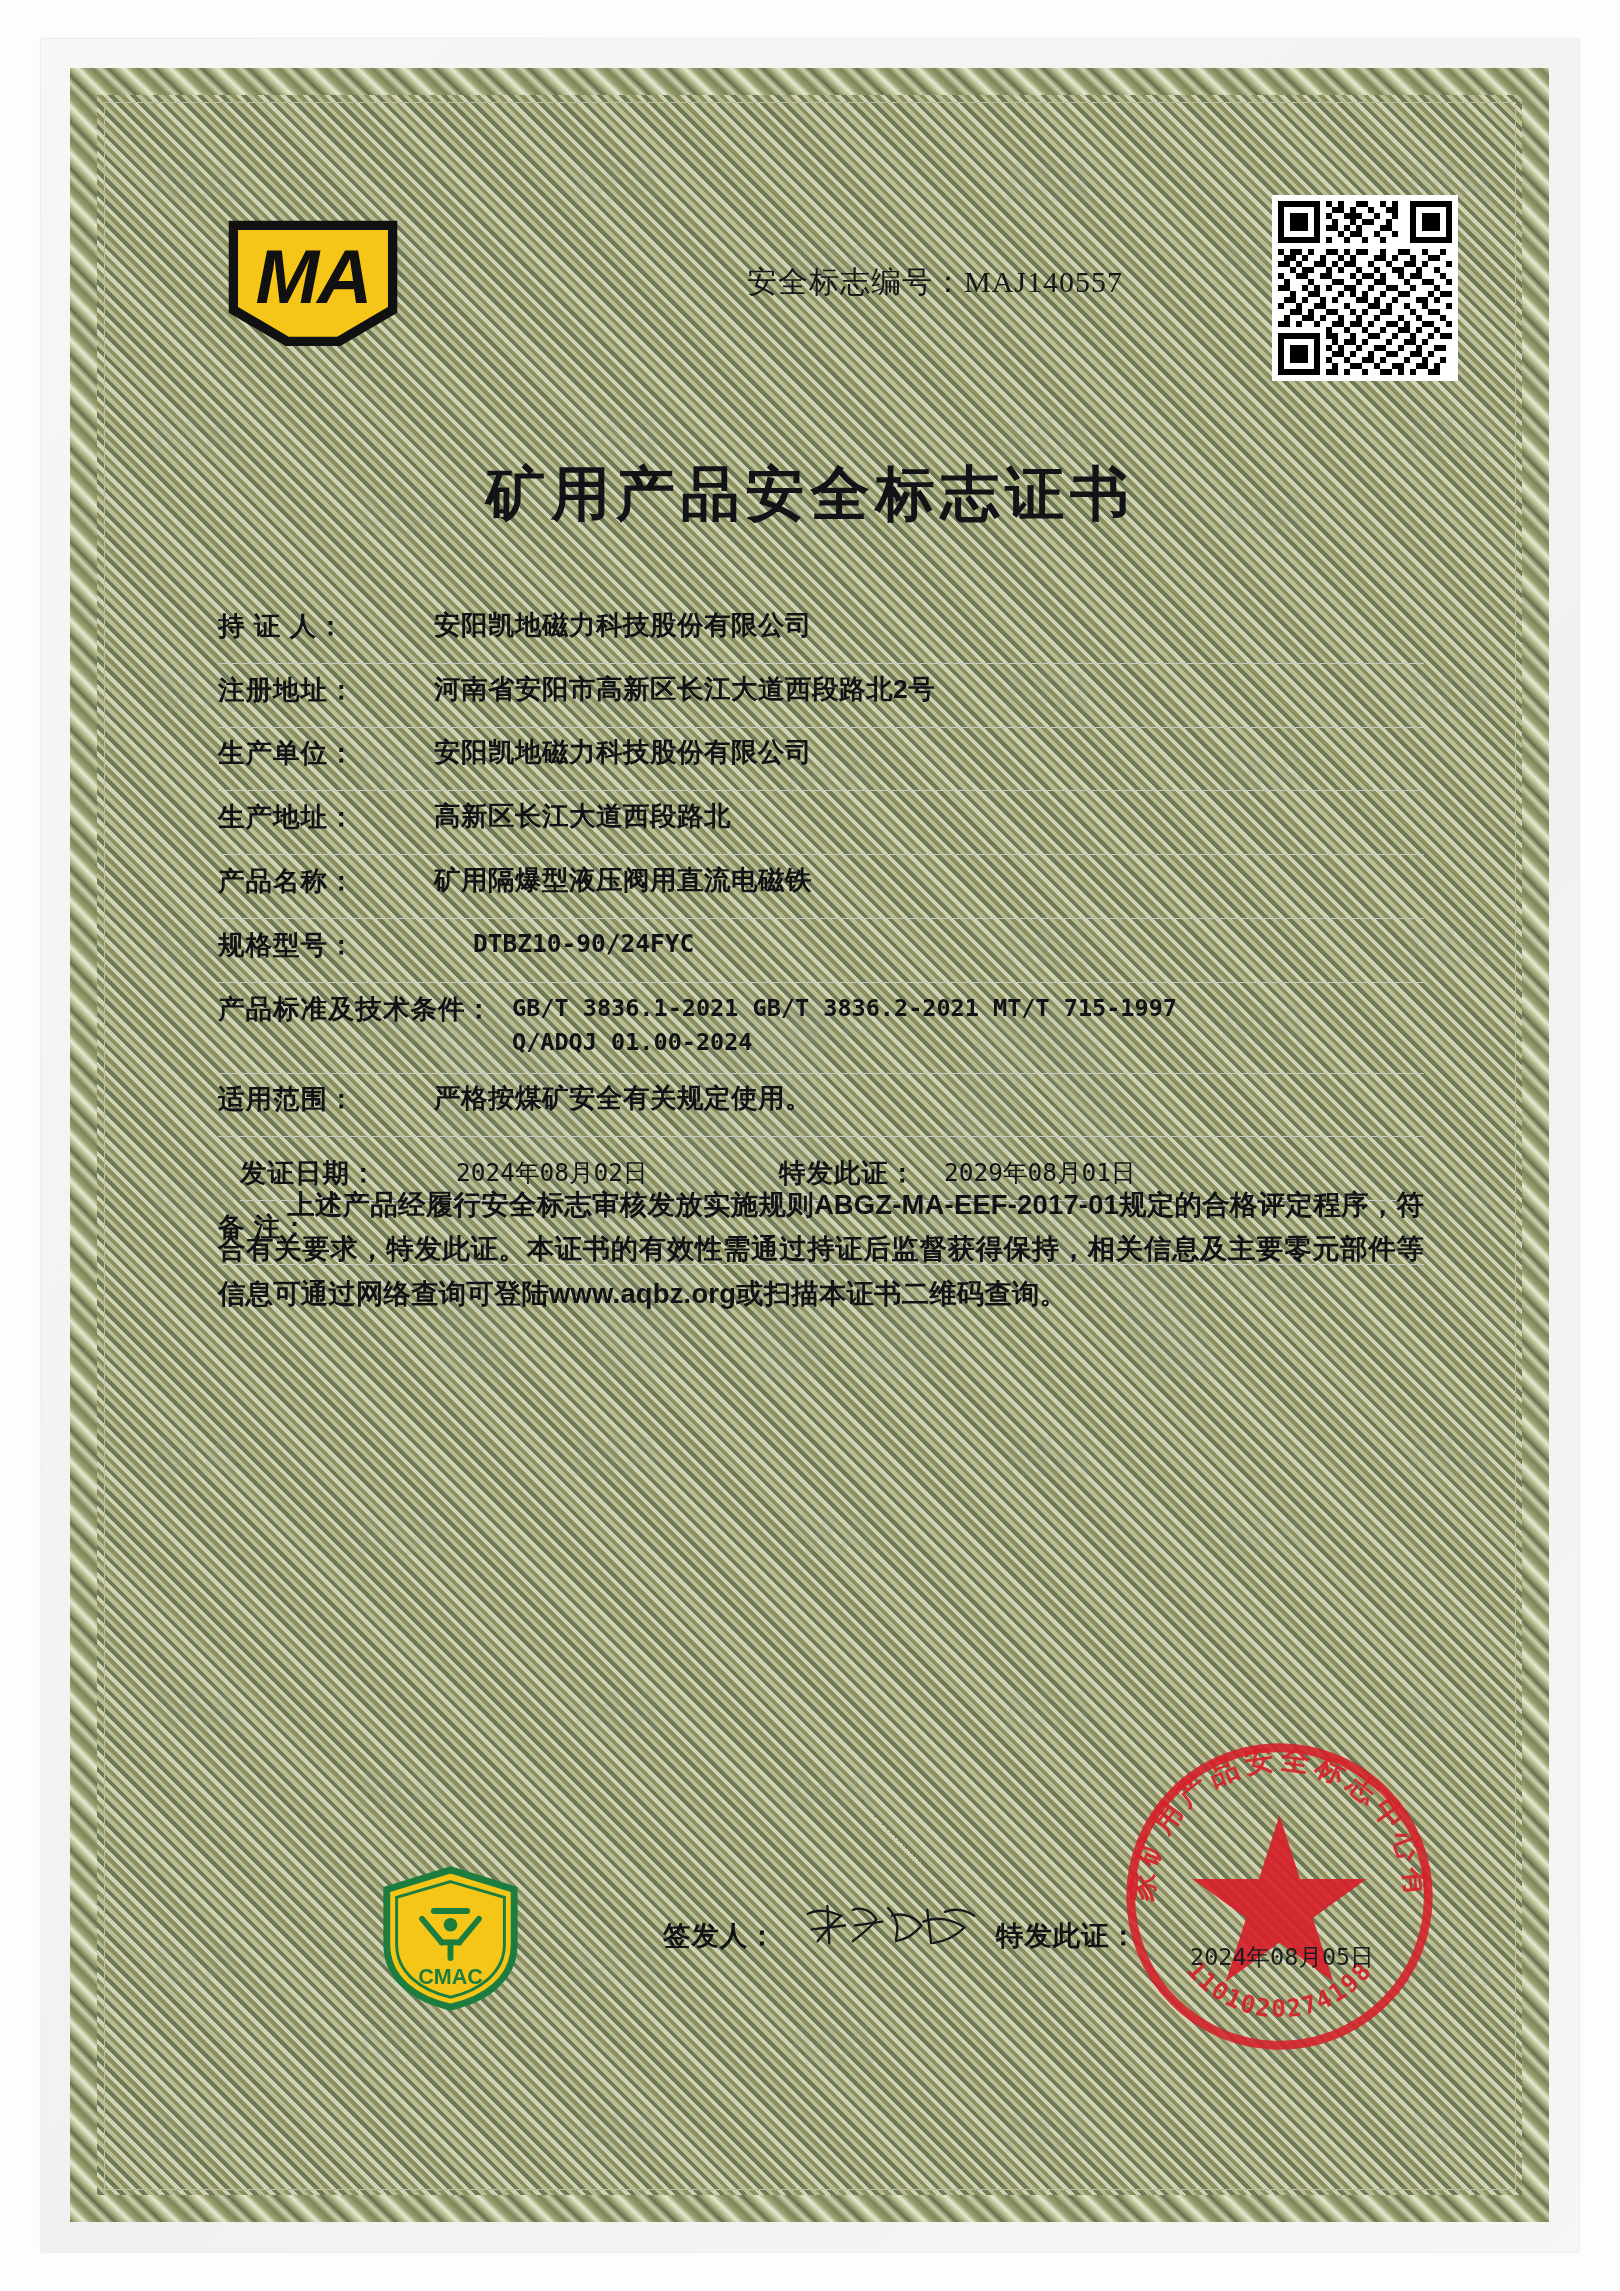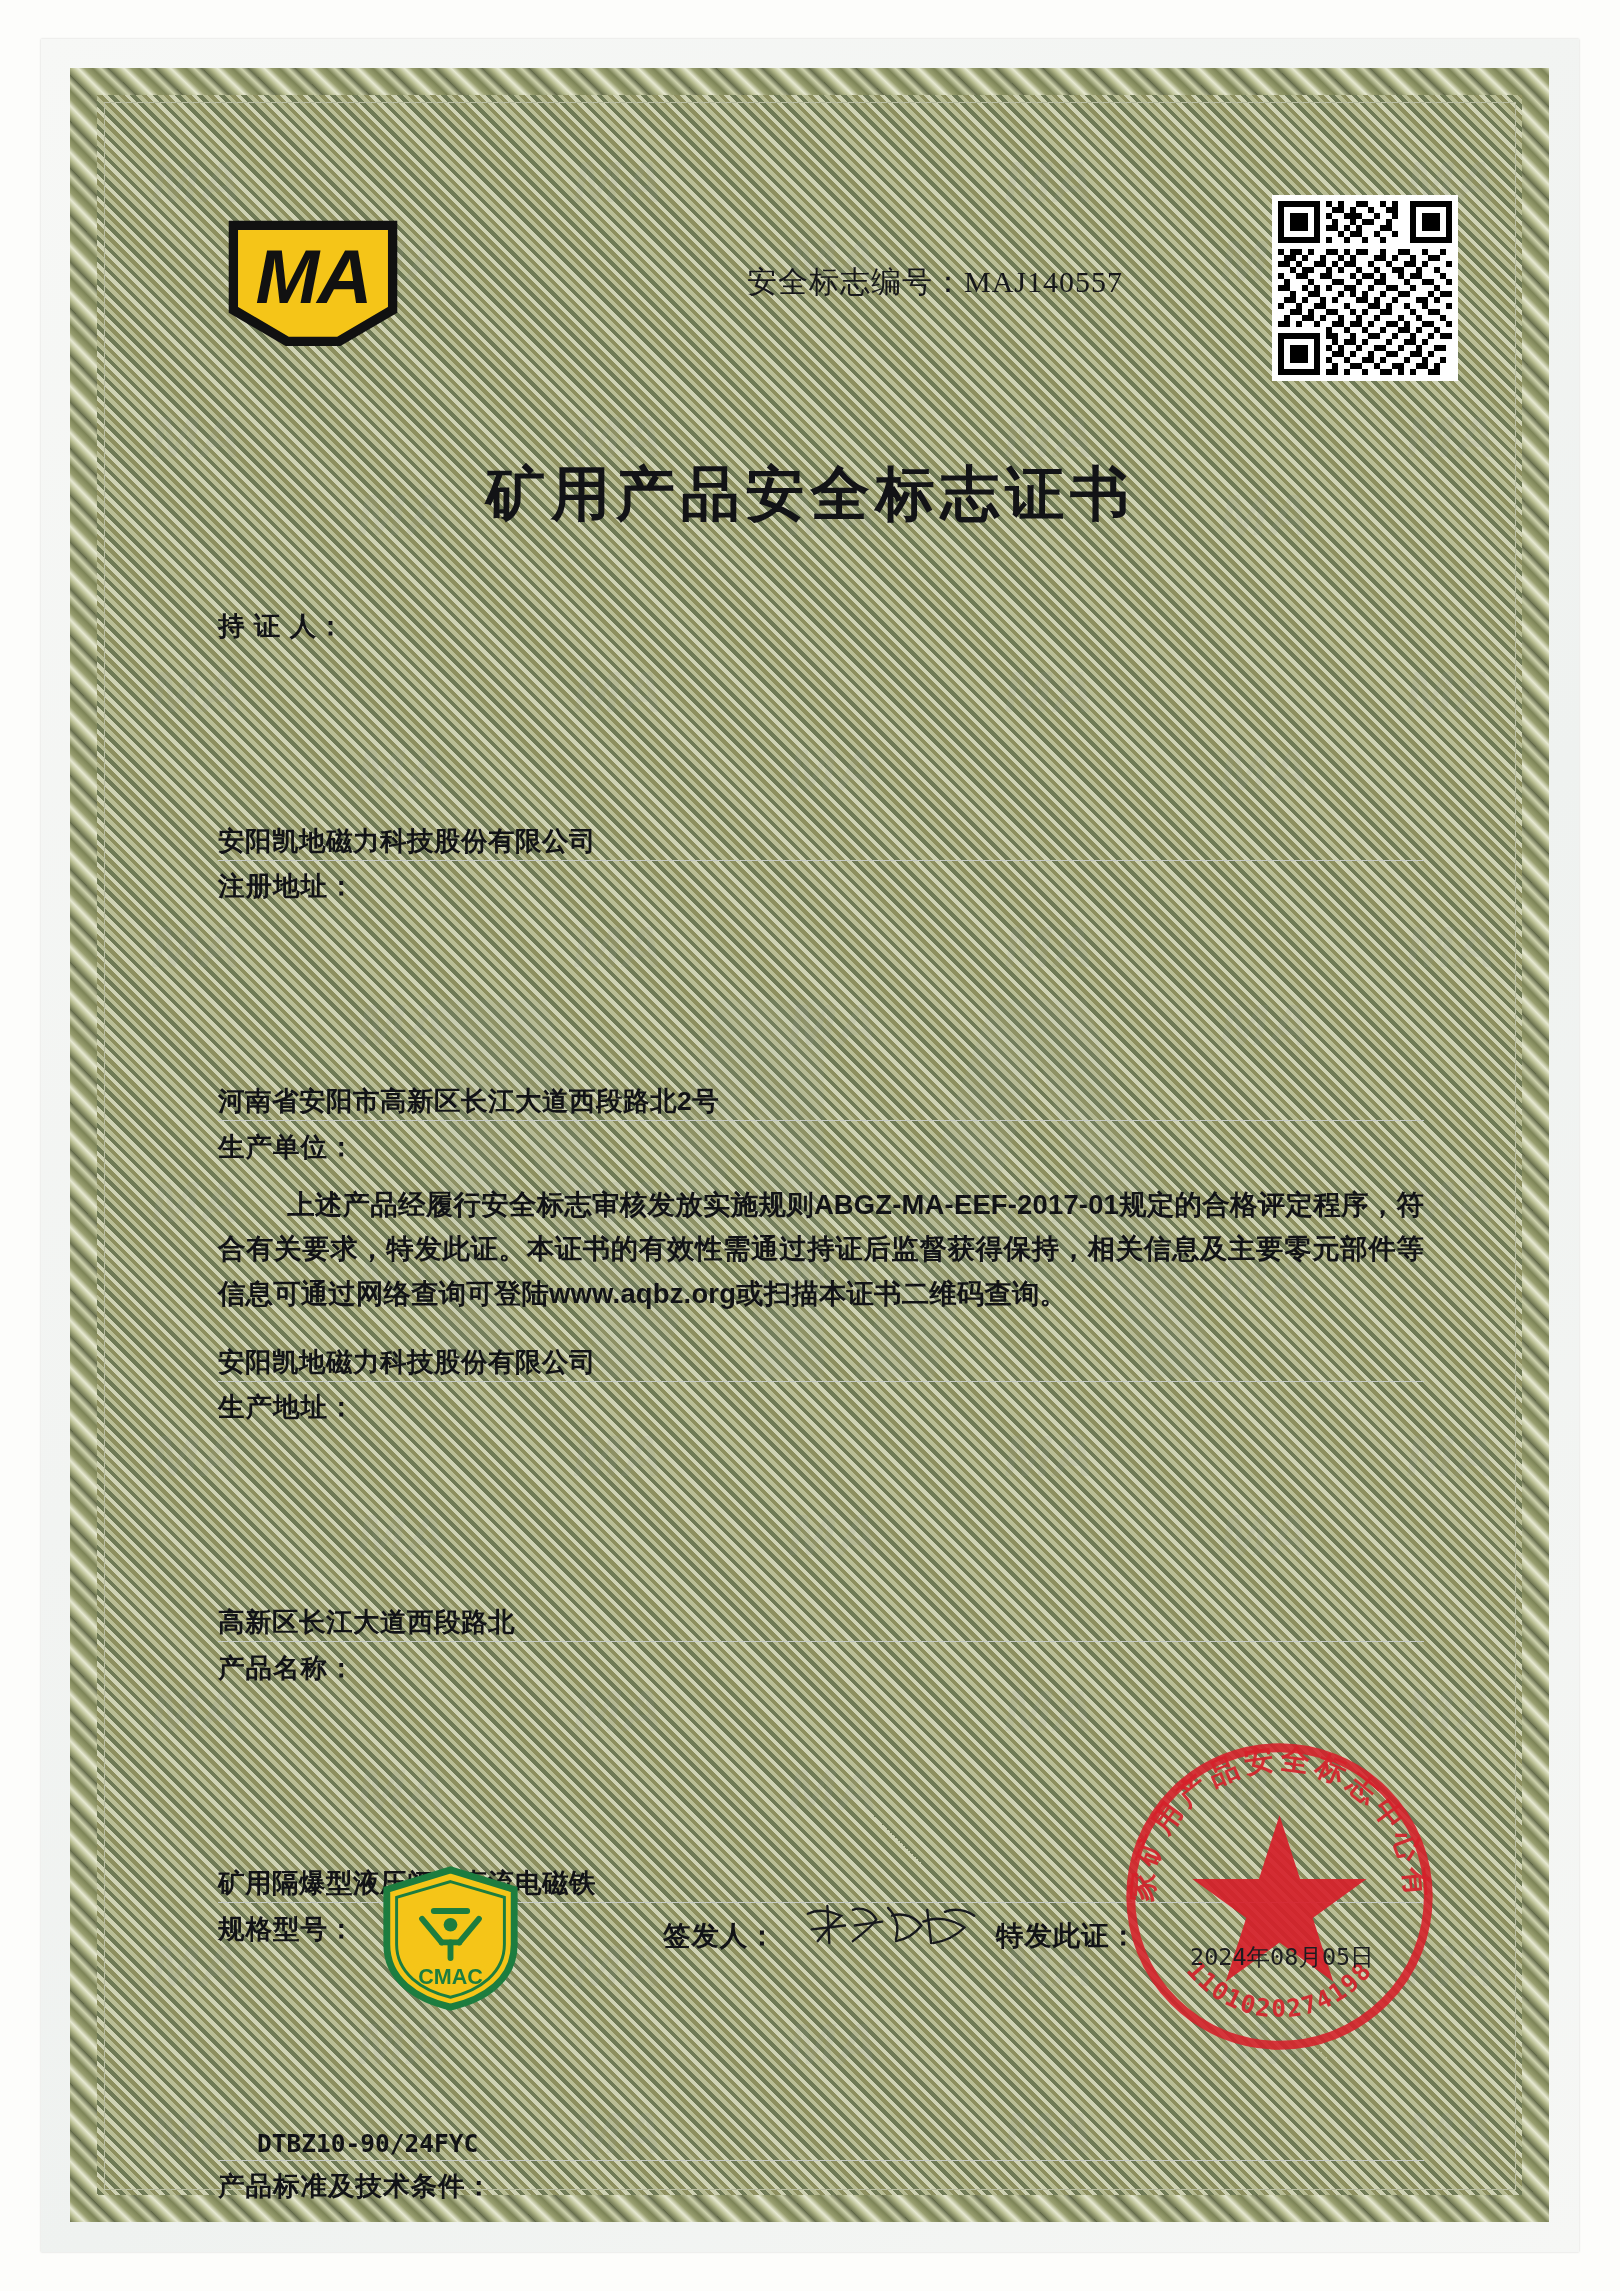--- a/index.html
+++ b/index.html
@@ -152,21 +152,20 @@
     top: 490px;
     width: 1206px;
   }
   .row {
     position: relative;
     display: flex;
     align-items: flex-start;
     min-height: 55px;
     border-bottom: 1px solid #c6cbc6;
     padding-top: 7.8px;
-    flex-direction: column;
   }
   .label {
     width: 216px;
     flex: 0 0 216px;
     font-size: 26.5px;
     color: #111216;
     font-weight: 700;
     letter-spacing: 1px;
     font-family: "Liberation Sans", sans-serif;
     white-space: nowrap;

